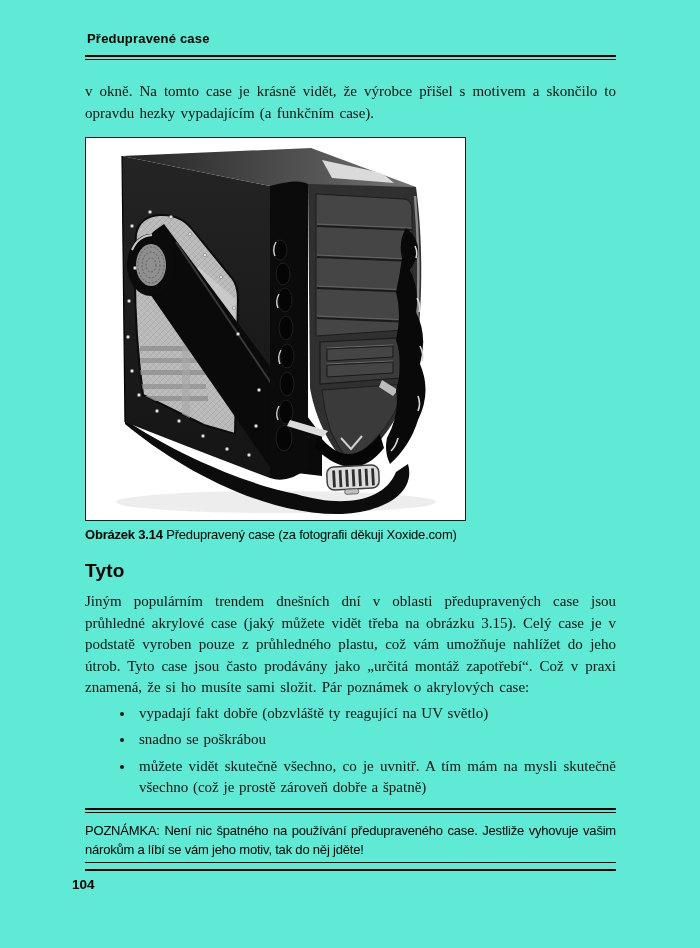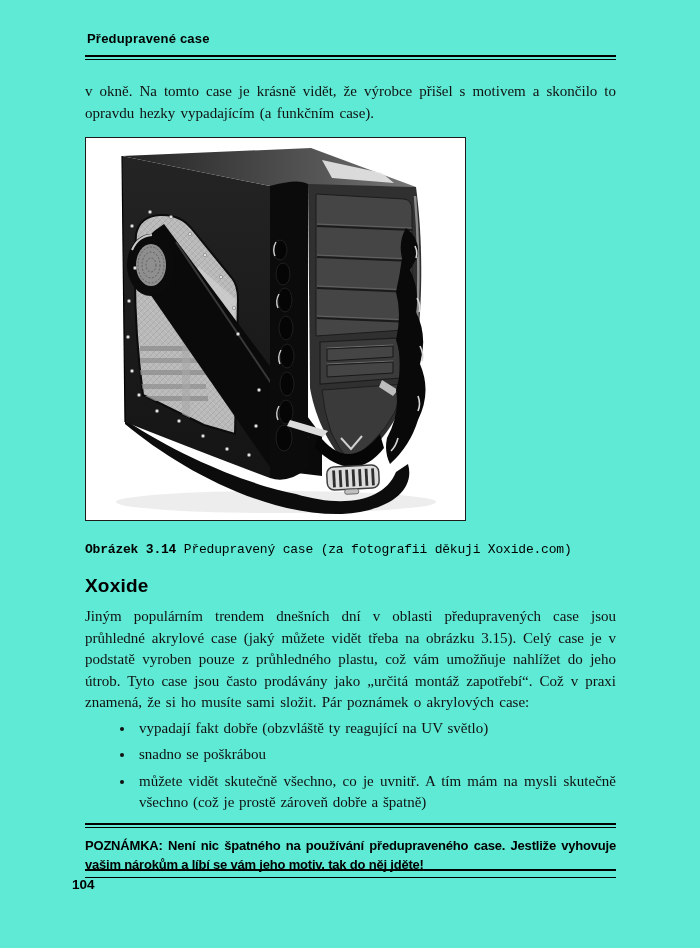--- a/index.html
+++ b/index.html
@@ -42,22 +42,22 @@
     margin: 0;
   }
   .figure {
     margin-top: 13px;
     width: 381px;
     border: 1.5px solid #1c1c1c;
     background: #fff;
   }
   .figure svg { display: block; }
   .figure-caption {
-    margin-top: 21px;
-    font-family: Liberation Mono, monospace;
+    margin-top: 6px;
+    font-family: Liberation Sans, sans-serif;
     font-size: 13px;
     letter-spacing: -0.2px;
     color: #000;
   }
   .figure-caption .cap-label { font-weight: bold; }
   .section-heading {
     font-family: "Liberation Sans", sans-serif;
     font-size: 19px; font-weight: bold;
     letter-spacing: 0.2px;
     margin: 18px 0 9px 0;
@@ -81,21 +81,21 @@
     padding-bottom: 3px;
   }
   .note-rule-top {
     height: 5px;
     border-top: 2.5px solid #000;
     border-bottom: 1px solid #000;
     margin-bottom: 8px;
   }
   .note-text {
     font-family: "Liberation Sans", sans-serif;
-    font-size: 13px; font-weight: bold;
+    font-size: 13px; font-weight: normal;
     letter-spacing: -0.2px;
     line-height: 19px;
     text-align: justify;
     margin: 0;
     color: #000;
   }
   .footer-rule {
     position: absolute;
     left: 85px; top: 869px;
     width: 531px;
@@ -267,21 +267,21 @@
           <path d="M332,258 q3,8 0,15"></path>
             <path d="M312,300 q-2,8 -7,13"></path>
         </g>
       </svg>
     </div>
 
     <div class="figure-caption">
       <span class="cap-label">Obrázek 3.14</span><span> Předupravený case (za fotografii děkuji Xoxide.com)</span>
     </div>
 
-    <h2 class="section-heading">Xoxide</h2>
+    <h2 class="section-heading">Tyto</h2>
 
     <p class="body-par">Jiným populárním trendem dnešních dní v oblasti předupravených case jsou průhledné akrylové case (jaký můžete vidět třeba na obrázku 3.15). Celý case je v podstatě vyroben pouze z průhledného plastu, což vám umožňuje nahlížet do jeho útrob. Tyto case jsou často prodávány jako „určitá montáž zapotřebí“. Což v praxi znamená, že si ho musíte sami složit. Pár poznámek o akrylových case:</p>
 
     <ul class="bullets">
       <li>vypadají fakt dobře (obzvláště ty reagující na UV světlo)</li>
       <li>snadno se poškrábou</li>
       <li>můžete vidět skutečně všechno, co je uvnitř. A tím mám na mysli skutečně všechno (což je prostě zároveň dobře a špatně)</li>
     </ul>
 
     <div class="note-box">

